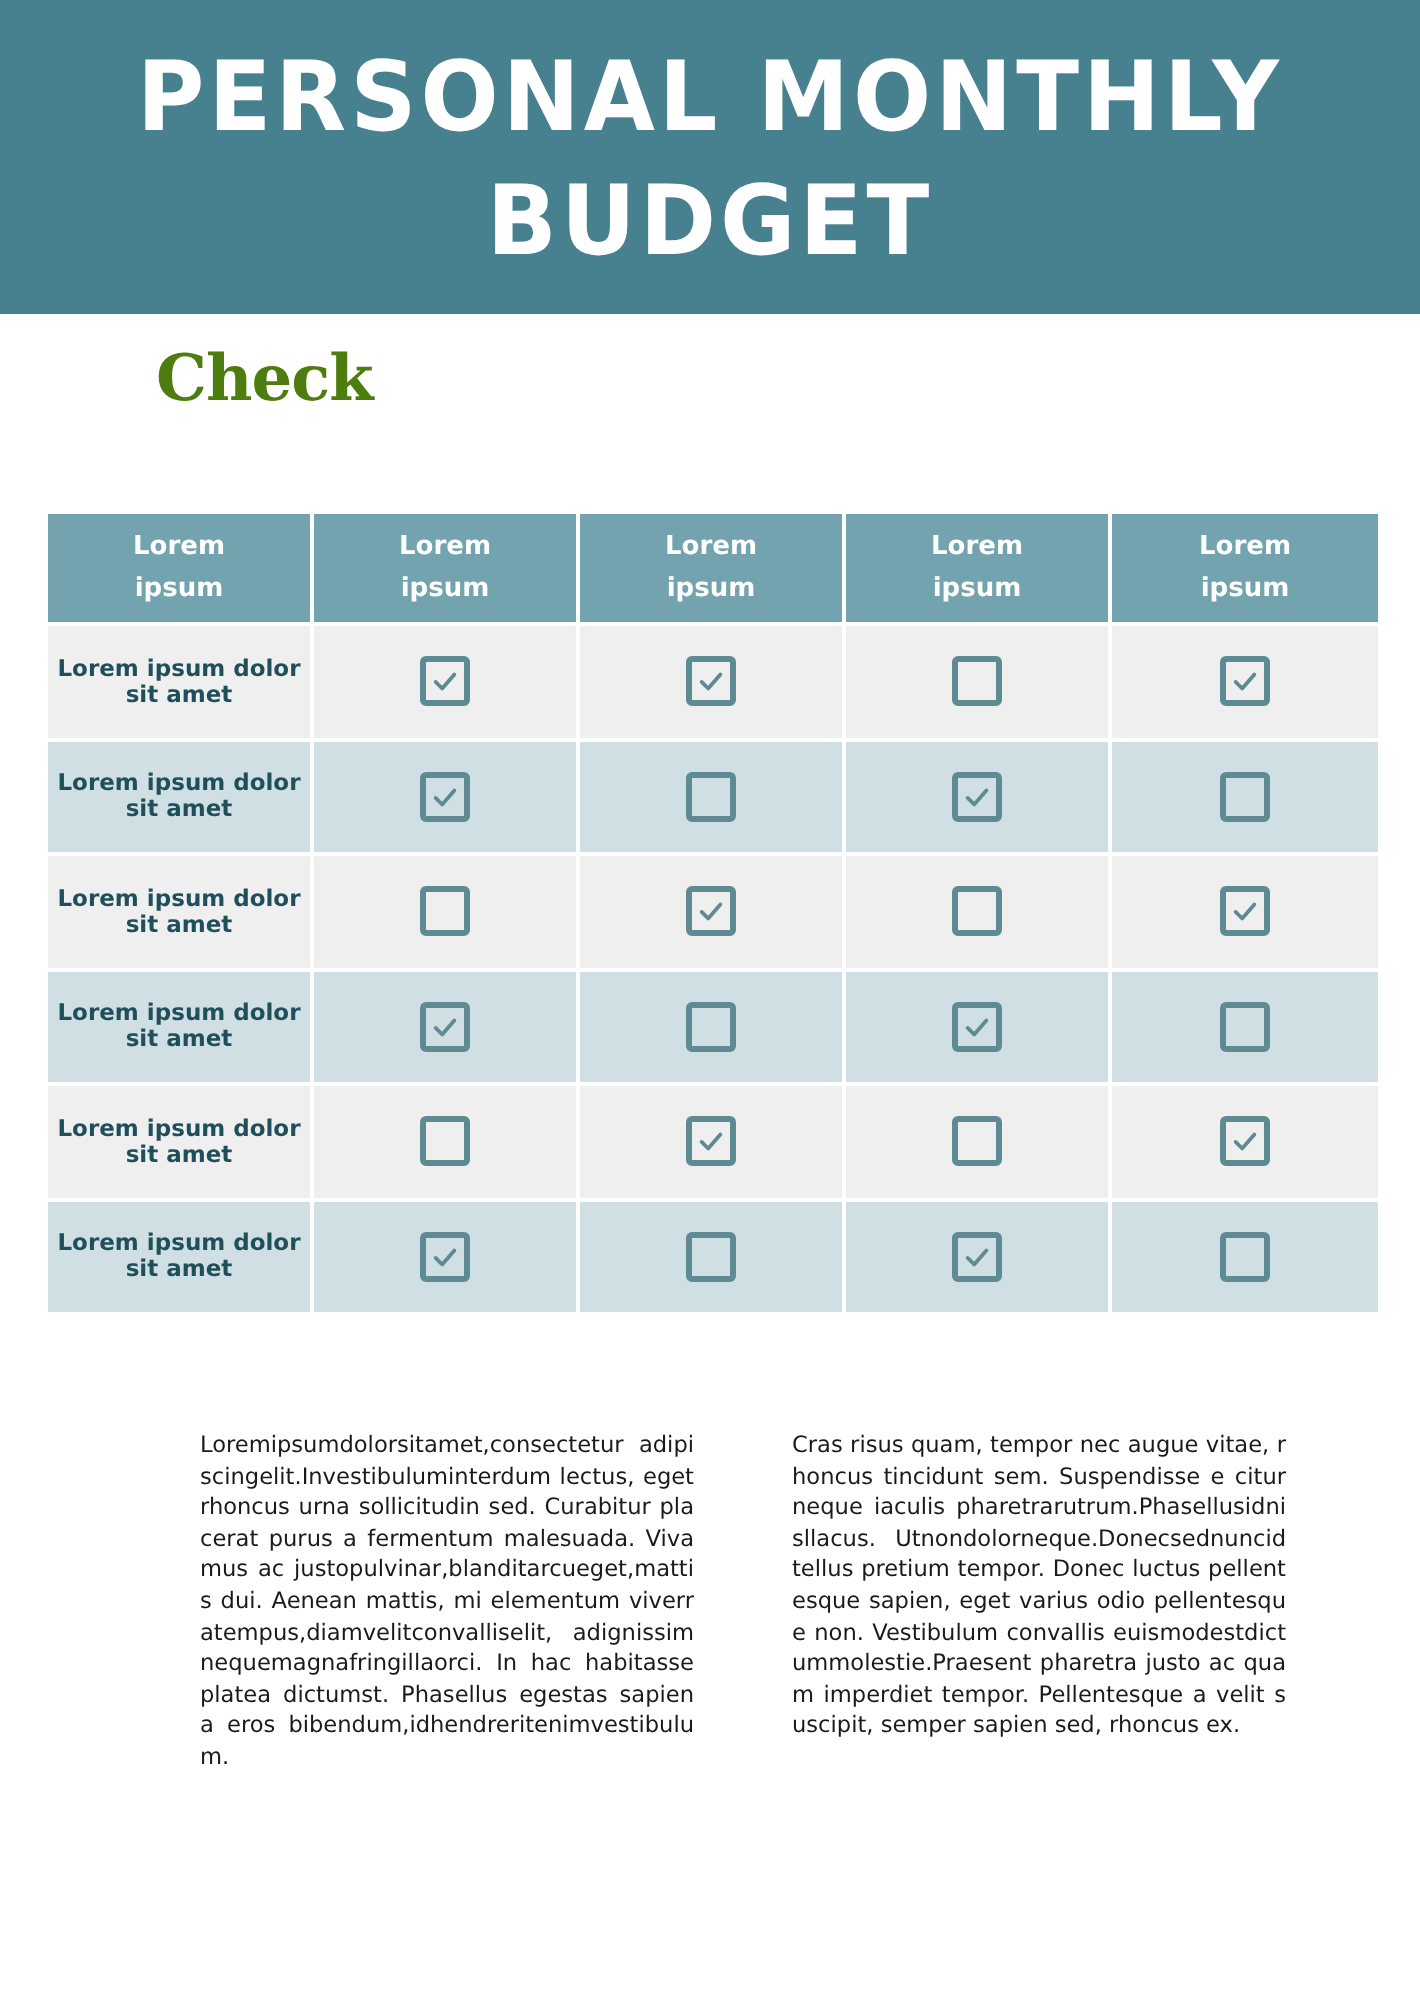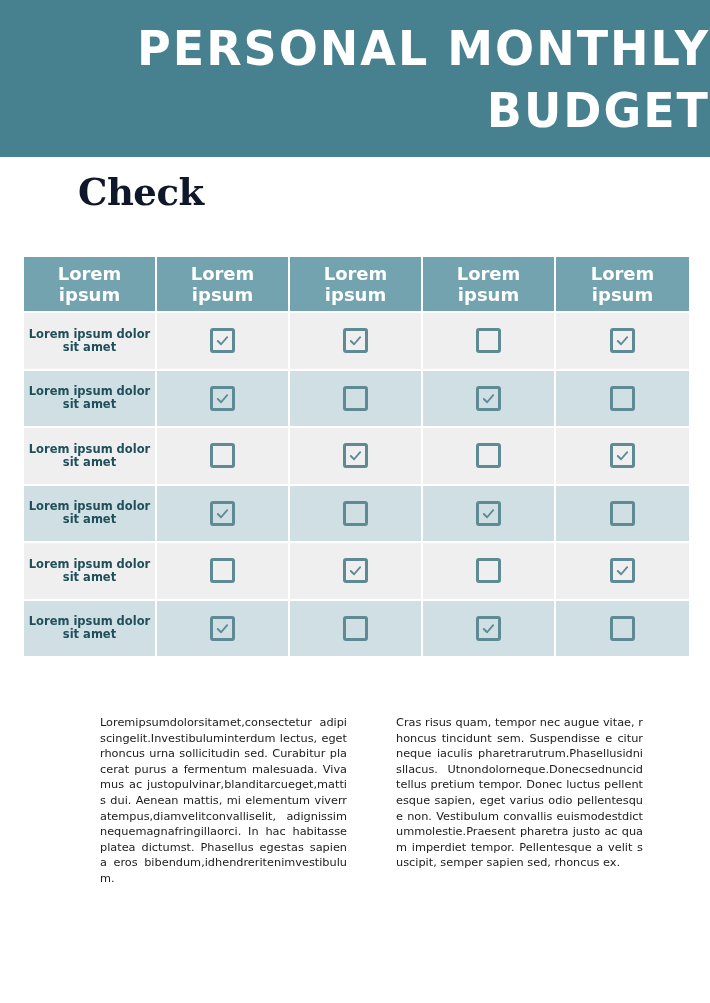--- a/index.html
+++ b/index.html
@@ -2,44 +2,44 @@
 <html><head>
   <meta charset="utf-8">
   <style>
     * { box-sizing: border-box; margin: 0; padding: 0; }
     html, body { width: 710px; height: 1003px; background: #ffffff; overflow: hidden; }
     body { position: relative; font-family: "DejaVu Sans", sans-serif; }
 
     .banner {
       position: absolute; left: 0; top: 0; width: 710px; height: 157px;
       background: #47818f;
-      display: flex; flex-direction: column; align-items: flex-end; justify-content: center;
+      display: flex; flex-direction: column; align-items: center; justify-content: center;
     }
     .banner-line {
       color: #ffffff; font-family: "DejaVu Sans", sans-serif; font-weight: bold;
       font-size: 46px; letter-spacing: 2px; line-height: 62px; text-transform: uppercase;
       transform: scaleY(1.05);
     }
 
     .section-title {
       position: absolute; left: 78px; top: 170px;
-      font-family: "DejaVu Serif", serif; font-weight: bold; font-size: 37px;
-      color: #0f172a; letter-spacing: -0.5px;
+      font-family: "DejaVu Serif", serif; font-weight: bold; font-size: 32px;
+      color: #4d7c0f; letter-spacing: -0.5px;
     }
 
     .grid {
       position: absolute; left: 24px; top: 257px; width: 665px;
       display: grid;
       grid-template-columns: 133px 133px 133px 133px 133px;
       grid-template-rows: 56px repeat(6, 57.5px);
       column-gap: 0; row-gap: 0;
     }
     .cell { display: flex; align-items: center; justify-content: center; border-right: 2px solid #ffffff; border-bottom: 2px solid #ffffff; }
     .cell:nth-child(5n) { border-right: none; }
-    .head { background: #72a3ae; color: #ffffff; font-weight: bold; font-size: 18px; line-height: 21px; text-align: center; flex-direction: column; }
+    .head { background: #72a3ae; color: #ffffff; font-weight: bold; font-size: 13px; line-height: 21px; text-align: center; flex-direction: column; }
     .row-light { background: #efefef; }
     .row-blue { background: #cfdfe4; }
     .rowlabel { color: #1f4f5a; font-weight: bold; font-size: 11.5px; line-height: 13px; text-align: center; flex-direction: column; }
 
     .cb {
       width: 25px; height: 25px; border: 3px solid #5e8a94; border-radius: 3px;
       display: flex; align-items: center; justify-content: center; background: transparent;
       cursor: pointer;
     }
     .cb svg { width: 15px; height: 15px; display: none; }

